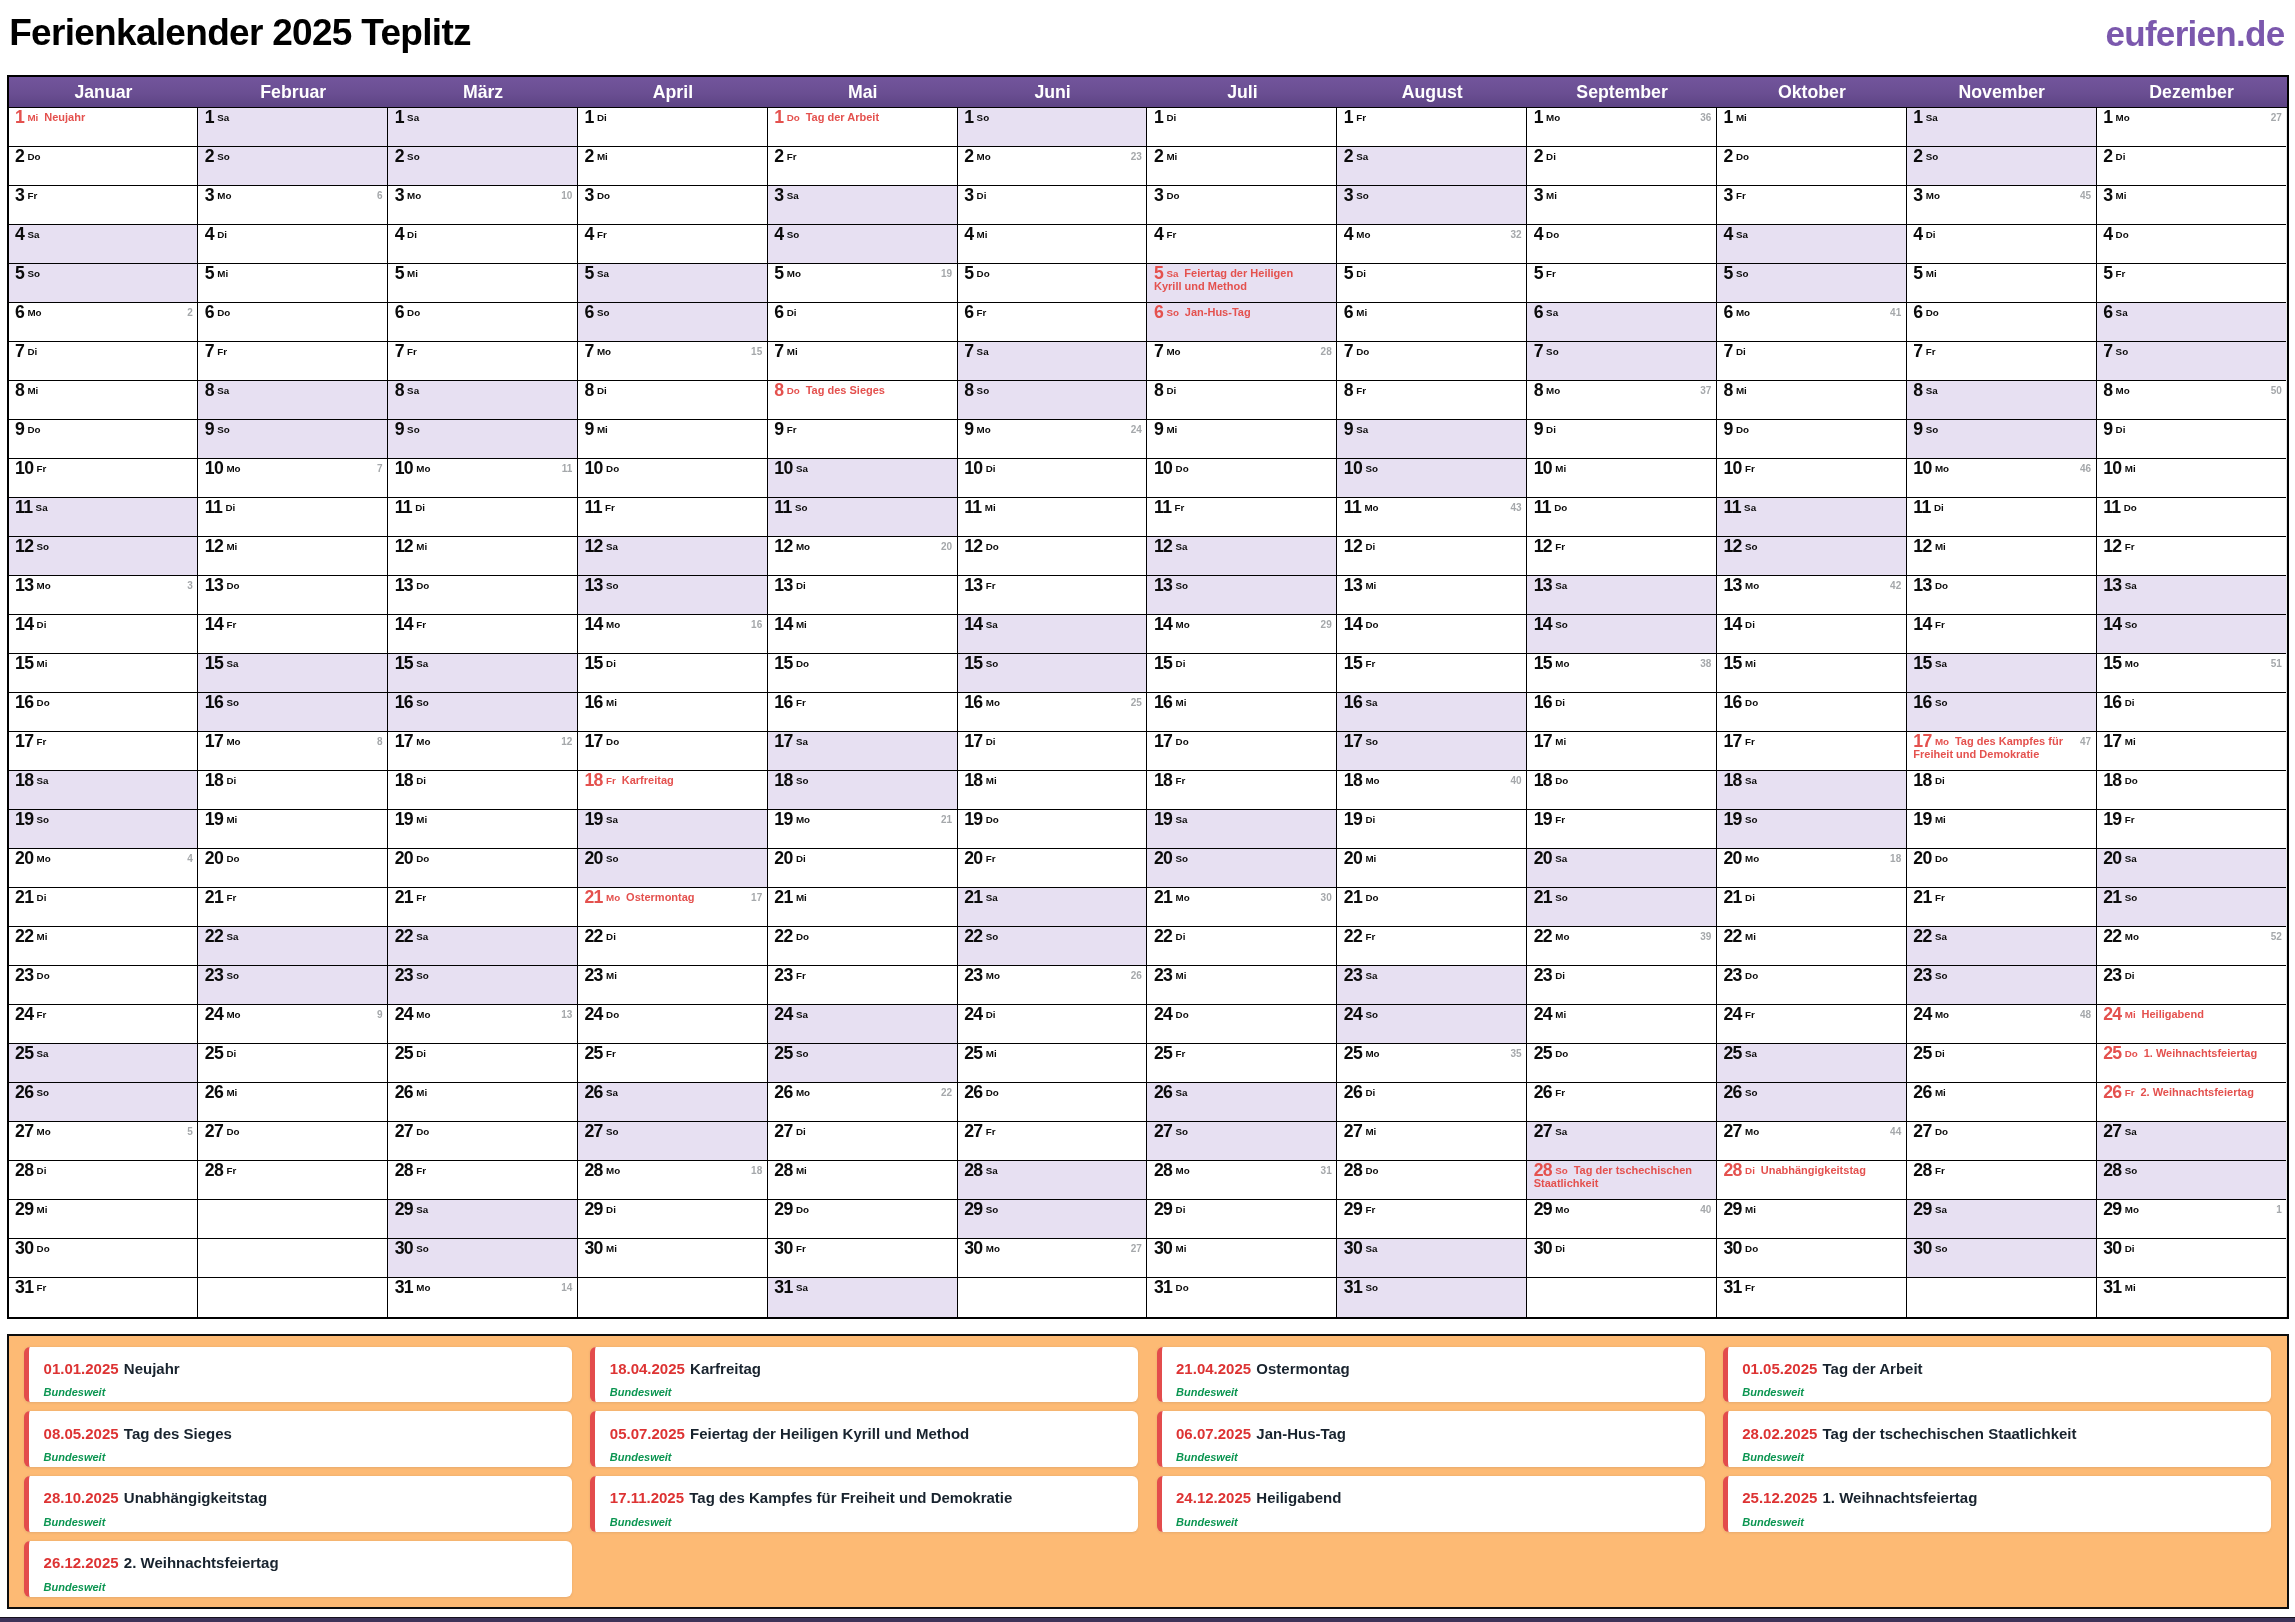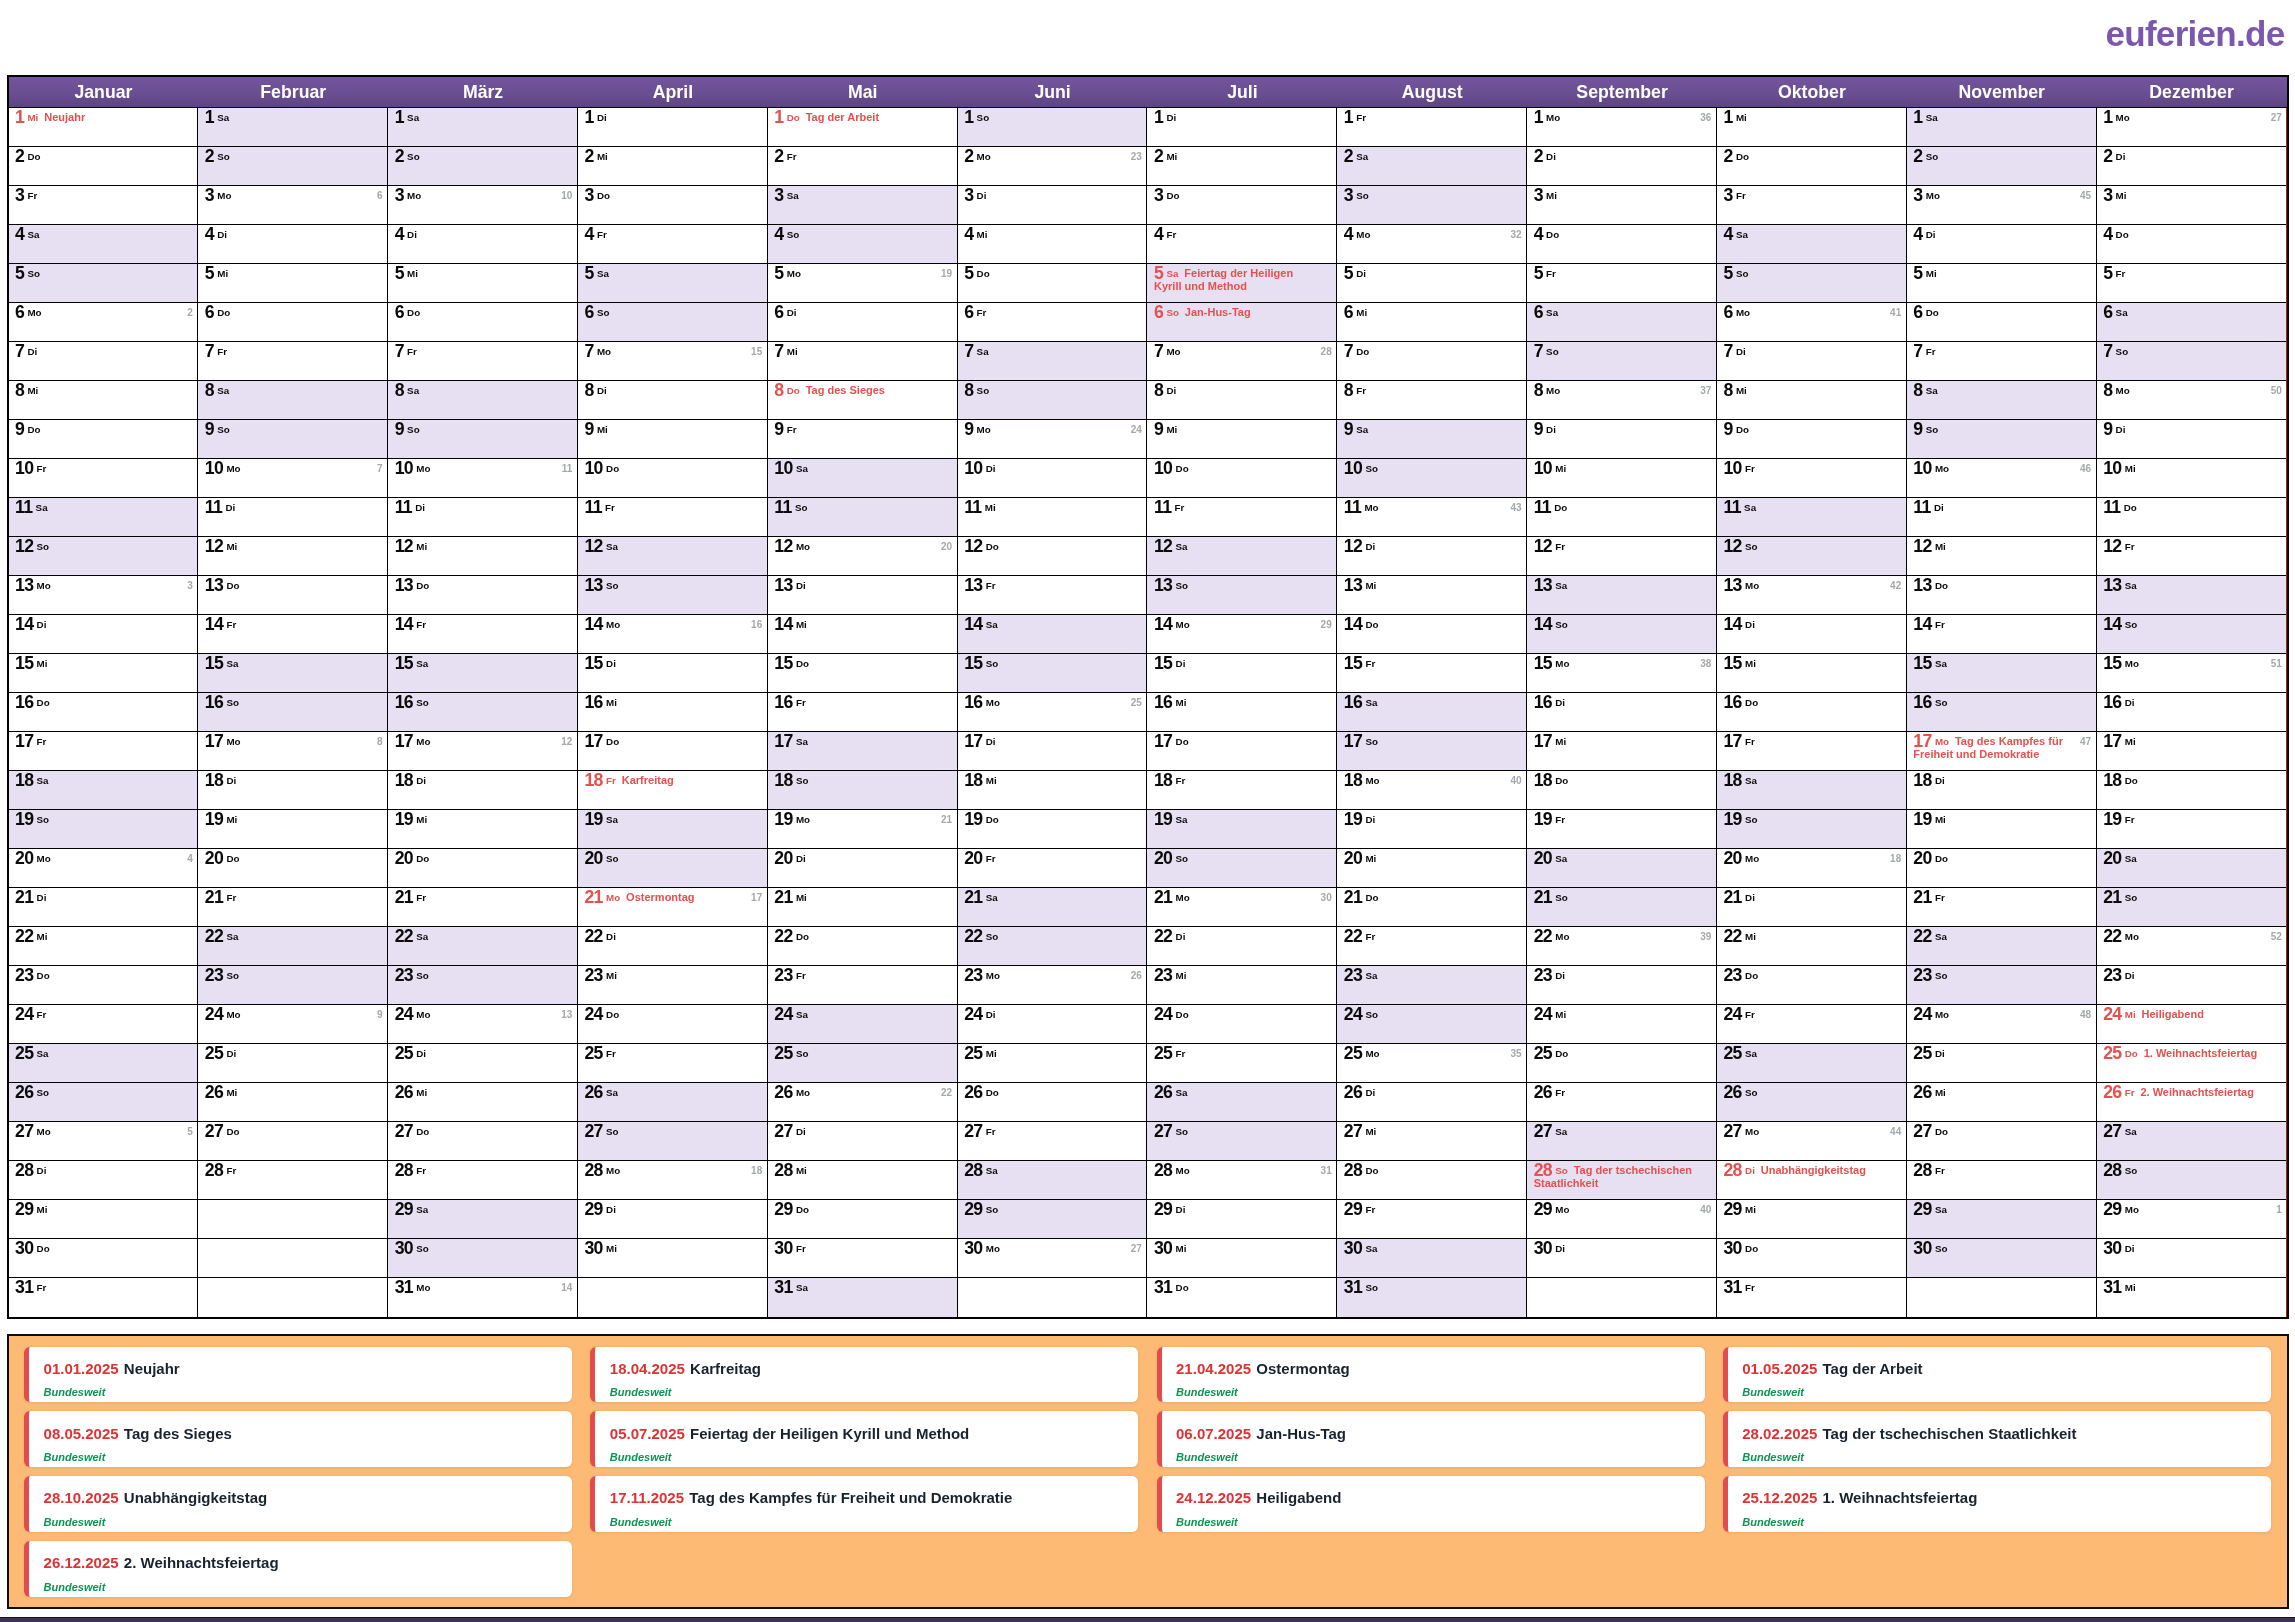--- a/index.html
+++ b/index.html
@@ -21,21 +21,21 @@
   .site-logo {
     position:absolute; right:0; top:14.4px;
     font-size:35px; font-weight:bold; color:var(--logo-purple);
     letter-spacing:-0.7px; text-decoration:none;
   }
 
   
   .calendar-table {
     position:absolute; left:6.5px; top:75px; width:2282px;
     border:2px solid #000;
-    background:#b91c1c;
+    background:#e5e5e5;
   }
   .month-header-row {
     display:grid; grid-template-columns:repeat(12,1fr);
     height:31px;
     background:linear-gradient(to bottom, #72559c 0%, var(--header-purple) 55%, #5d4484 100%);
     border-bottom:1.3px solid #000;
   }
   .mh {
     color:#fff; font-size:17.7px; font-weight:bold;
     text-align:center; line-height:31px;
@@ -98,20 +98,21 @@
   .footer-bar {
     position:absolute; left:0; right:0; bottom:0; height:5.9px;
     background:var(--footer-purple);
     border-top:1.3px solid #17121f;
   }
 </style>
 </head>
 <body>
 
 <div class="page-header">
+  <div class="page-title">Ferienkalender 2025 Teplitz</div>
   <a class="site-logo">euferien.de</a>
 </div>
 
 <div class="calendar-table">
   <div class="month-header-row">
       <div class="mh">Januar</div>
       <div class="mh">Februar</div>
       <div class="mh">März</div>
       <div class="mh">April</div>
       <div class="mh">Mai</div>

